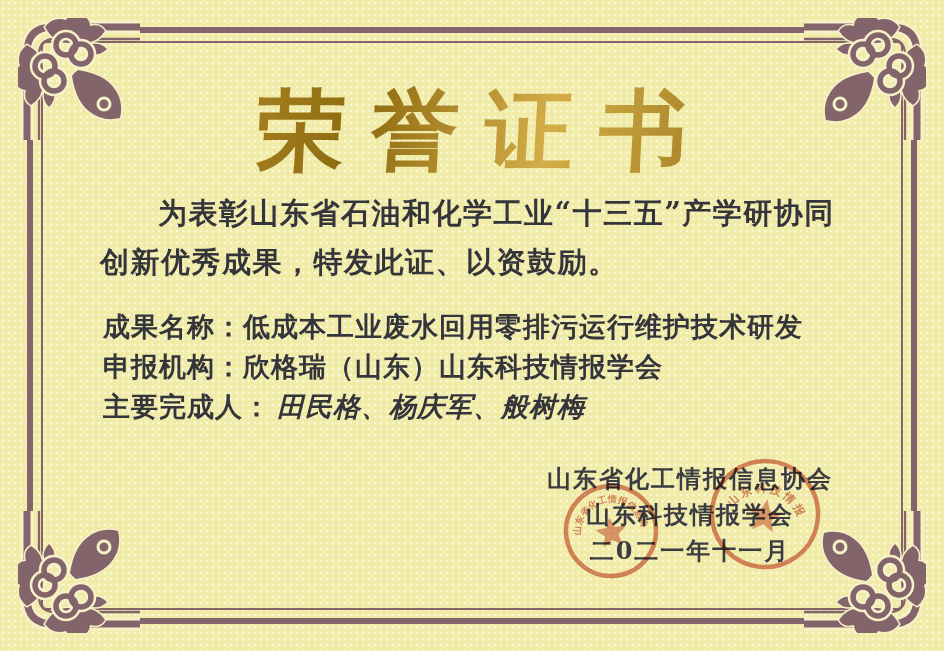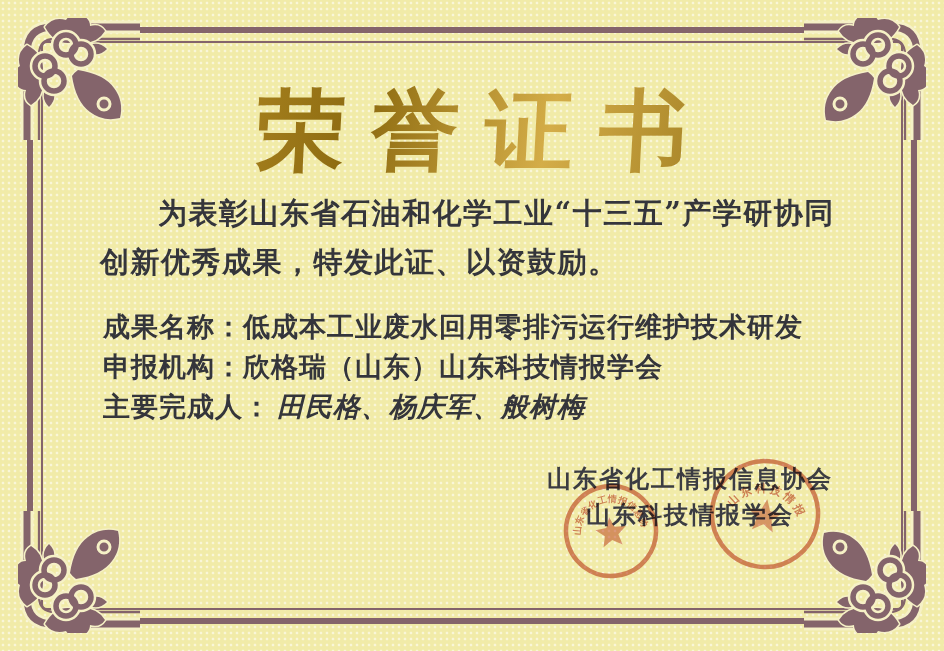--- a/index.html
+++ b/index.html
@@ -210,20 +210,21 @@
     </div>
     <div class="field-row">
       <span class="label">主要完成人：</span>
       <span class="value">田民格、杨庆军、般树梅</span>
     </div>
   </div>
 
   <div class="signature">
     <div>山东省化工情报信息协会</div>
     <div>山东科技情报学会</div>
+    <div>二0二一年十一月</div>
   </div>
 
   <svg class="seal seal-left" viewBox="0 0 100 100" aria-hidden="true">
     <defs>
         <path id="arcL" d="M 19,52 A 31,31 0 0 1 81,52" fill="none"></path>
       </defs>
     <circle cx="50" cy="50" r="45" fill="none" stroke="#cc5f45" stroke-width="4.5"></circle>
     <polygon points="50,36 54.2,46.4 65.3,47.1 56.8,54.3 59.6,65.1 50,59 40.4,65.1 43.2,54.3 34.7,47.1 45.8,46.4" fill="#cc5f45" opacity="0.85"></polygon>
     <text font-size="9" fill="#c85a40" letter-spacing="0.5">
       <textPath href="#arcL" startOffset="2">山东省化工情报信息协会</textPath>

